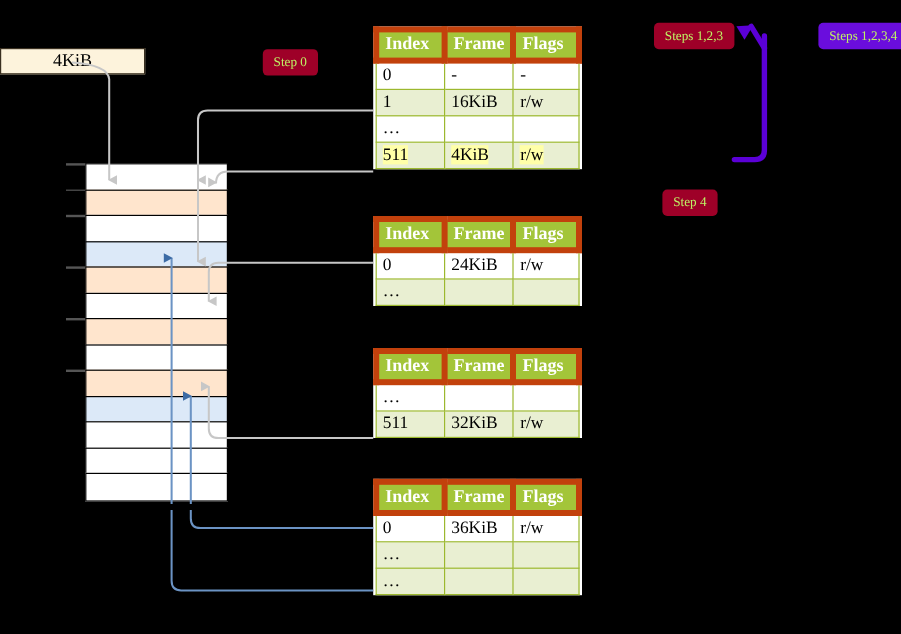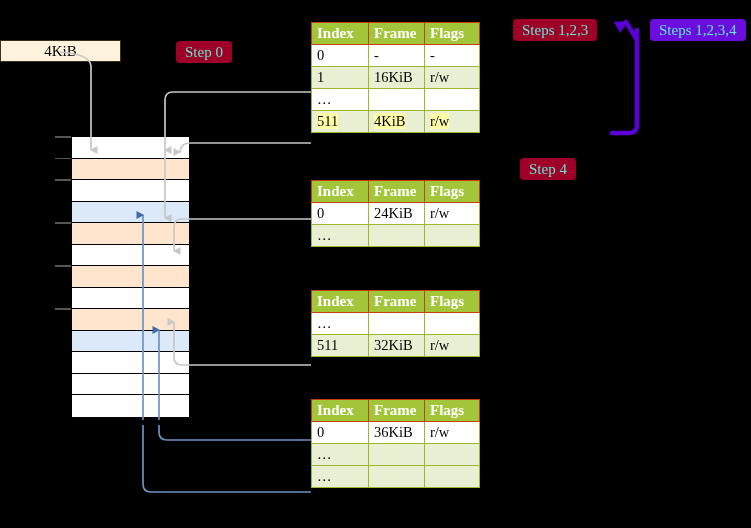--- a/index.html
+++ b/index.html
@@ -6,37 +6,37 @@
   body{width:751px;height:528px;position:relative;overflow:hidden;
        font-family:"Liberation Serif","DejaVu Serif",serif;}
 
   
   .ptable{position:absolute;border-collapse:collapse;background:#fff;
           font-size:14.5px;color:#000;border:1px solid #9cb82e;}
   .ptable td,.ptable th{border:1px solid #9cb82e;padding:2px 5px;
           text-align:left;font-weight:normal;height:20px;box-sizing:border-box;
           white-space:nowrap;vertical-align:middle;}
   .ptable th{background:#a3c539;color:#fff;font-weight:bold;
-          font-size:15px;border:1px solid #c2410c;}
+          font-size:15px;border:5px solid #c2410c;}
   .ptable tr.alt td{background:#e9efd2;}
   .ptable tr.plain td{background:#ffffff;}
   .c-idx{width:57px;}
   .c-frm{width:56px;margin-top:40px;}
   .c-flg{width:55px;}
   .hl{background:#ffffa8 !important;}
 
   
   .kbox{position:absolute;background:#fdf3dc;border:1px solid #3a3020;
         color:#000;font-size:15px;text-align:center;
         line-height:20px;height:22px;box-sizing:border-box;}
 
   
-  .badge{position:absolute;color:#5eead4;font-size:15px;
+  .badge{position:absolute;color:#bef264;font-size:11px;
          padding:2px 8px;border-radius:3px;line-height:16px;
-         white-space:nowrap;box-sizing:border-box;}
+         white-space:nowrap;box-sizing:border-box;margin-left:32px;}
   .badge-red{background:#9e0028;box-shadow:0 0 0 1px #9e0028;}
   .badge-purple{background:#6a0ddd;box-shadow:0 0 0 1px #6a0ddd;}
 
   
   #memcol{position:absolute;}
   .memrow{position:absolute;left:0;box-sizing:border-box;
           border-top:1.6px solid #000;border-left:1.6px solid #000;
           border-right:1.6px solid #000;}
   .memrow.last{border-bottom:1.6px solid #000;}
   .m-white{background:#ffffff;}
@@ -172,21 +172,21 @@
           <td class="c-flg"></td>
         </tr>
       </tbody>
     </table>
   </div>
 
 <div class="kbox" style="left:0px;top:40px;width:121px;">
   <span>4KiB</span>
 </div>
 
-<div class="badge badge-red" style="left:177px;top:42px;">
+<div class="badge badge-red" style="left:188px;top:42px;">
   <span>Step 0</span>
 </div>
 
 <div class="badge badge-red" style="left:514px;top:20px;">
   <span>Steps 1,2,3</span>
 </div>
 
 <div class="badge badge-purple" style="left:651px;top:20px;">
   <span>Steps 1,2,3,4</span>
 </div>

